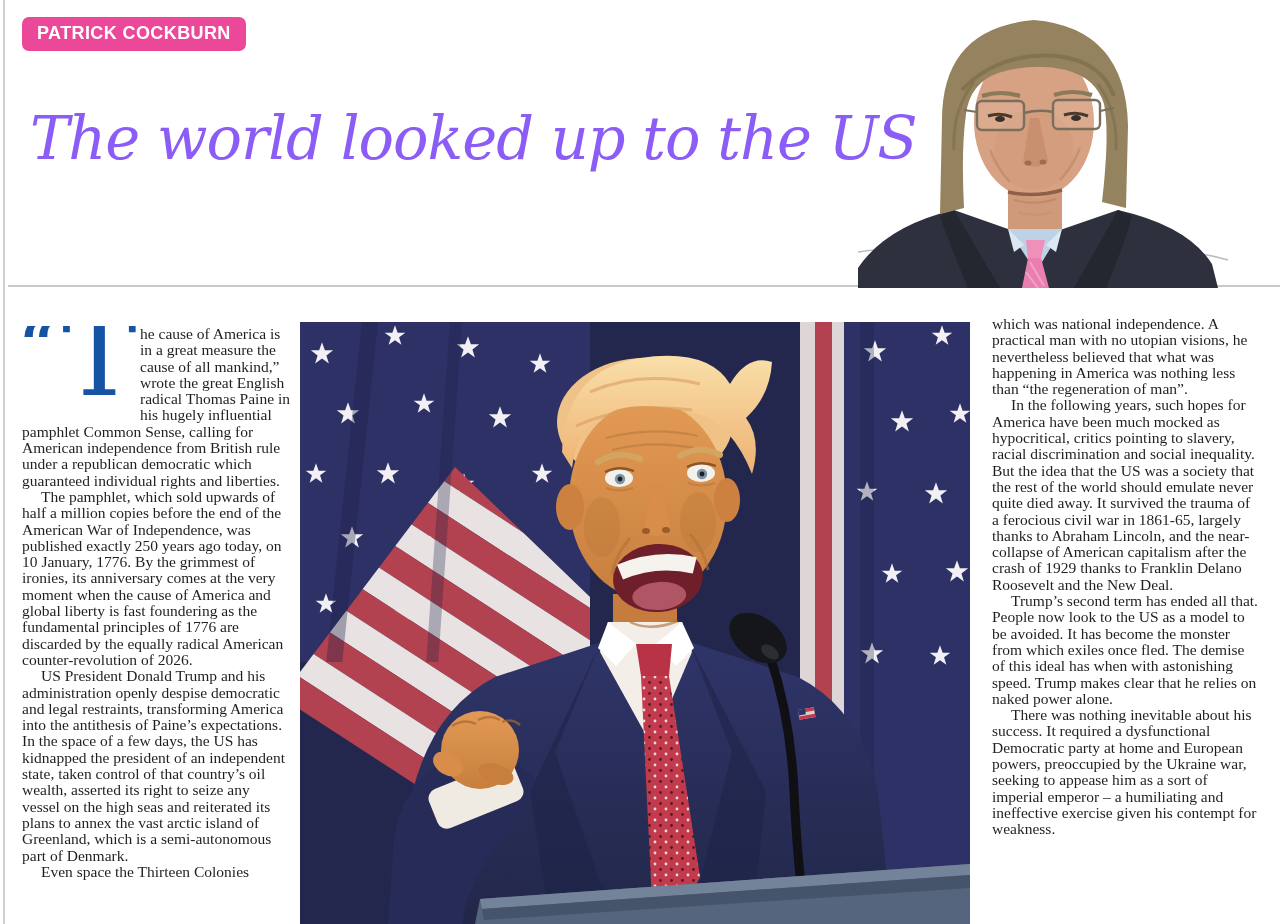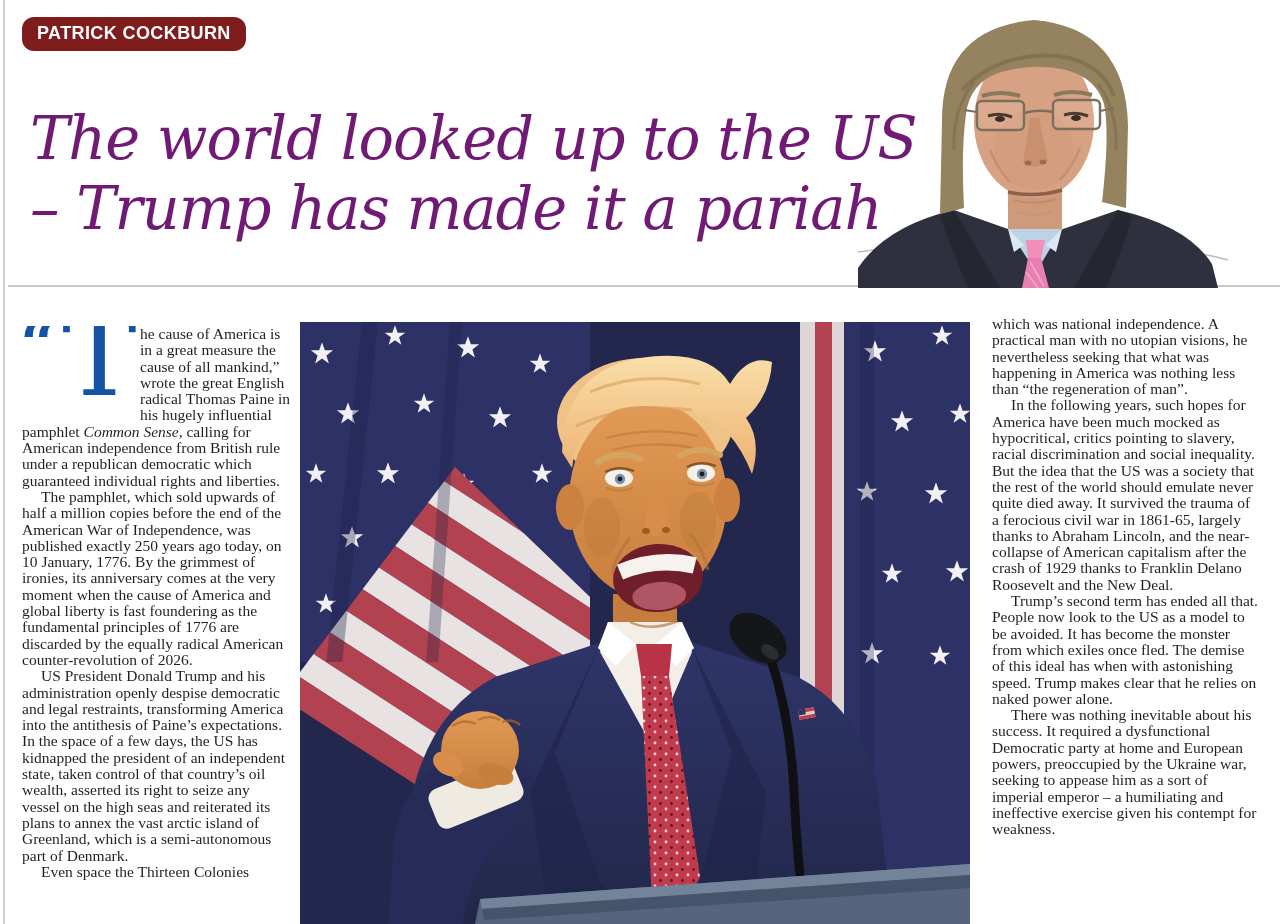--- a/index.html
+++ b/index.html
@@ -1,51 +1,50 @@
 <!DOCTYPE html>
 <html><head>
 <meta charset="utf-8">
 <style>
   html,body{margin:0;padding:0;background:#ffffff;}
   .page{position:relative;width:1280px;height:924px;background:#ffffff;overflow:hidden;
         font-family:"Liberation Serif",serif;color:#1f1f1f;}
   .page-edge{position:absolute;left:3px;top:0;width:2px;height:924px;background:#cfcfcf;}
-  .byline-badge{position:absolute;left:22px;top:17px;background:#7f1d1d;color:#ffffff;
+  .byline-badge{position:absolute;left:22px;top:17px;background:#ec4899;color:#ffffff;
         font-family:"Liberation Sans",sans-serif;font-weight:bold;font-size:18px;
-        letter-spacing:.4px;padding:6px 15px 7px 15px;border-radius:12px;}
+        letter-spacing:.4px;padding:6px 15px 7px 15px;border-radius:7px;}
   .headline{position:absolute;left:30px;top:104px;width:950px;
         font-family:"DejaVu Serif",serif;font-style:italic;font-size:59px;
-        line-height:70px;color:#701a75;letter-spacing:-1px;}
+        line-height:70px;color:#8b5cf6;letter-spacing:-1px;}
   .rule{position:absolute;left:8px;top:285px;width:1272px;height:2px;background:#c8c8c8;}
   .author-photo{position:absolute;left:858px;top:0;width:385px;height:288px;z-index:3;}
   .main-photo{position:absolute;left:300px;top:322px;width:670px;height:602px;z-index:2;}
   .col{position:absolute;overflow:hidden;font-size:15.5px;line-height:16.3px;
         text-align:left;}
   .col p{margin:0;text-indent:19px;}
   .col p.noindent{text-indent:0;}
   .col-left{left:22px;top:326px;width:268px;height:598px;}
   .col-right{left:992px;top:316px;width:266px;height:608px;}
   .dropcap-box{float:left;width:118px;height:97px;position:relative;}
   .dquote{position:absolute;left:-2px;top:-14px;font-family:"DejaVu Serif",serif;
         font-weight:bold;font-size:64px;color:#1553a4;line-height:64px;}
   .dcap{position:absolute;left:40px;top:-26px;font-family:"DejaVu Serif",serif;
         font-size:112px;color:#1553a4;line-height:112px;}
-  .ital{font-style:italic;}
+  .ital{}
 </style>
 </head>
 <body>
 
 <div class="page">
   <div class="page-edge"></div>
 
   <div class="byline-badge">PATRICK COCKBURN</div>
 
   <div class="headline">
     <div>The world looked up to the US</div>
-    <div>– Trump has made it a pariah</div>
   </div>
 
   <div class="rule"></div>
 
   <div class="author-photo" role="img">
     <svg width="385" height="288" viewBox="0 0 385 288" xmlns="http://www.w3.org/2000/svg">
 
       <path d="M0 252 Q 90 238 150 254" stroke="#9aa0a6" stroke-width="1.6" fill="none" opacity="0.7"></path>
       <path d="M206 254 Q 300 240 370 260" stroke="#9aa0a6" stroke-width="1.6" fill="none" opacity="0.7"></path>
 
@@ -270,18 +269,18 @@
           <span class="dquote">“</span>
           <span class="dcap">T</span>
         </span><span>he cause of America is in a great measure the cause of all mankind,” wrote the great English radical Thomas Paine in his hugely influential pamphlet </span><span class="ital">Common Sense</span><span>, calling for American independence from British rule under a republican democratic which guaranteed individual rights and liberties.</span>
     </p>
     <p>The pamphlet, which sold upwards of half a million copies before the end of the American War of Independence, was published exactly 250 years ago today, on 10 January, 1776. By the grimmest of ironies, its anniversary comes at the very moment when the cause of America and global liberty is fast foundering as the fundamental principles of 1776 are discarded by the equally radical American counter-revolution of 2026.</p>
     <p>US President Donald Trump and his administration openly despise democratic and legal restraints, transforming America into the antithesis of Paine’s expectations. In the space of a few days, the US has kidnapped the president of an independent state, taken control of that country’s oil wealth, asserted its right to seize any vessel on the high seas and reiterated its plans to annex the vast arctic island of Greenland, which is a semi-autonomous part of Denmark.</p>
     <p>Even space the Thirteen Colonies</p>
   </div>
 
   <div class="col col-right">
-    <p class="noindent">which was national independence. A practical man with no utopian visions, he nevertheless seeking that what was happening in America was nothing less than “the regeneration of man”.</p>
+    <p class="noindent">which was national independence. A practical man with no utopian visions, he nevertheless believed that what was happening in America was nothing less than “the regeneration of man”.</p>
     <p>In the following years, such hopes for America have been much mocked as hypocritical, critics pointing to slavery, racial discrimination and social inequality. But the idea that the US was a society that the rest of the world should emulate never quite died away. It survived the trauma of a ferocious civil war in 1861-65, largely thanks to Abraham Lincoln, and the near-collapse of American capitalism after the crash of 1929 thanks to Franklin Delano Roosevelt and the New Deal.</p>
     <p>Trump’s second term has ended all that. People now look to the US as a model to be avoided. It has become the monster from which exiles once fled. The demise of this ideal has when with astonishing speed. Trump makes clear that he relies on naked power alone.</p>
     <p>There was nothing inevitable about his success. It required a dysfunctional Democratic party at home and European powers, preoccupied by the Ukraine war, seeking to appease him as a sort of imperial emperor – a humiliating and ineffective exercise given his contempt for weakness.</p>
   </div>
 </div>
 
 </body></html>

